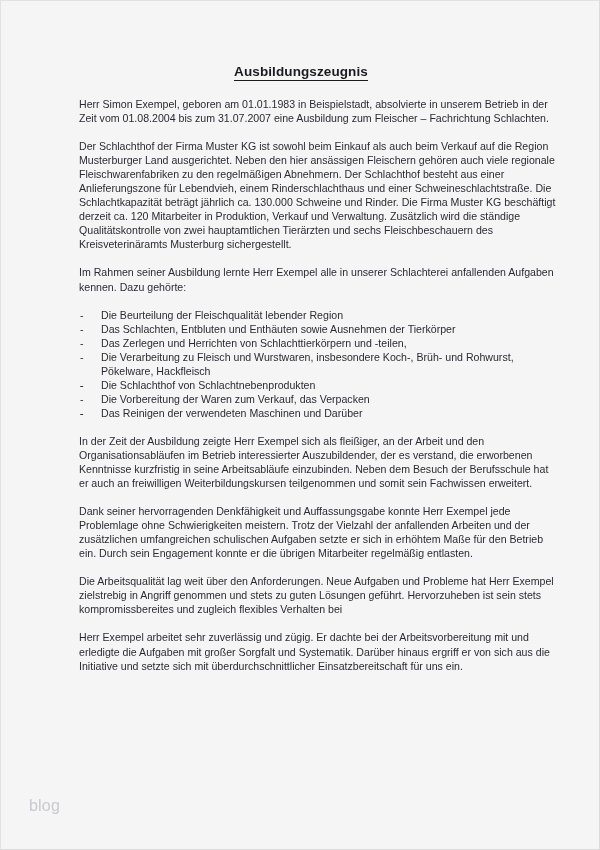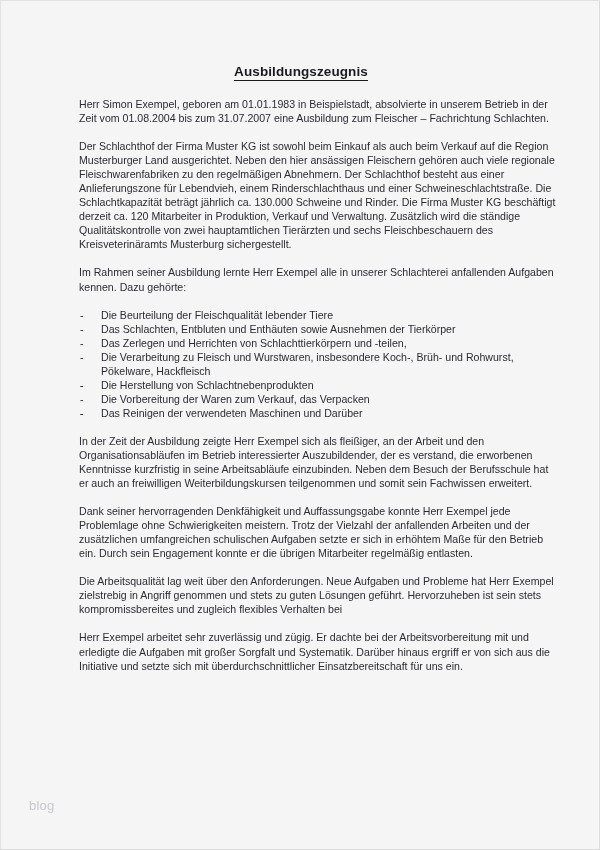--- a/index.html
+++ b/index.html
@@ -78,21 +78,21 @@
   ul.dash-list li .dash {
     position: absolute;
     left: 1px;
     top: 0;
     color: #2b2b33;
   }
   .watermark {
     position: absolute;
     left: 28px;
     top: 798px;
-    font-size: 13px;
+    font-size: 16px;
     line-height: 14.05px;
     color: #c9c9cf;
     letter-spacing: 0.2px;
     user-select: none;
     pointer-events: none;
     text-align: right;
   }
 </style>
 </head>
 <body>
@@ -108,40 +108,40 @@
 
       <p class="para">Herr Simon Exempel, geboren am 01.01.1983 in Beispielstadt, absolvierte in unserem Betrieb in der Zeit vom 01.08.2004 bis zum 31.07.2007 eine Ausbildung zum Fleischer – Fachrichtung Schlachten.</p>
 
       <p class="para">Der Schlachthof der Firma Muster KG ist sowohl beim Einkauf als auch beim Verkauf auf die Region Musterburger Land ausgerichtet. Neben den hier ansässigen Fleischern gehören auch viele regionale Fleischwarenfabriken zu den regelmäßigen Abnehmern. Der Schlachthof besteht aus einer Anlieferungszone für Lebendvieh, einem Rinderschlachthaus und einer Schweineschlachtstraße. Die Schlachtkapazität beträgt jährlich ca. 130.000 Schweine und Rinder. Die Firma Muster KG beschäftigt derzeit ca. 120 Mitarbeiter in Produktion, Verkauf und Verwaltung. Zusätzlich wird die ständige Qualitätskontrolle von zwei hauptamtlichen Tierärzten und sechs Fleischbeschauern des Kreisveterinäramts Musterburg sichergestellt.</p>
 
       <p class="para">Im Rahmen seiner Ausbildung lernte Herr Exempel alle in unserer Schlachterei anfallenden Aufgaben kennen. Dazu gehörte:</p>
 
       <ul class="dash-list">
         <li>
           <span class="dash">-</span>
-          <span>Die Beurteilung der Fleischqualität lebender Tiere</span>
+          <span>Die Beurteilung der Fleischqualität lebender Region</span>
         </li>
         <li>
           <span class="dash">-</span>
           <span>Das Schlachten, Entbluten und Enthäuten sowie Ausnehmen der Tierkörper</span>
         </li>
         <li>
           <span class="dash">-</span>
           <span>Das Zerlegen und Herrichten von Schlachttierkörpern und -teilen,</span>
         </li>
         <li>
           <span class="dash">-</span>
           <span>Die Verarbeitung zu Fleisch und Wurstwaren, insbesondere Koch-, Brüh- und Rohwurst, Pökelware, Hackfleisch</span>
         </li>
         <li>
           <span class="dash">-</span>
         </li>
         <li>
           <span class="dash">-</span>
-          <span>Die Herstellung von Schlachtnebenprodukten</span>
+          <span>Die Schlachthof von Schlachtnebenprodukten</span>
         </li>
         <li>
           <span class="dash">-</span>
           <span>Die Vorbereitung der Waren zum Verkauf, das Verpacken</span>
         </li>
         <li>
           <span class="dash">-</span>
         </li>
         <li>
           <span class="dash">-</span>

